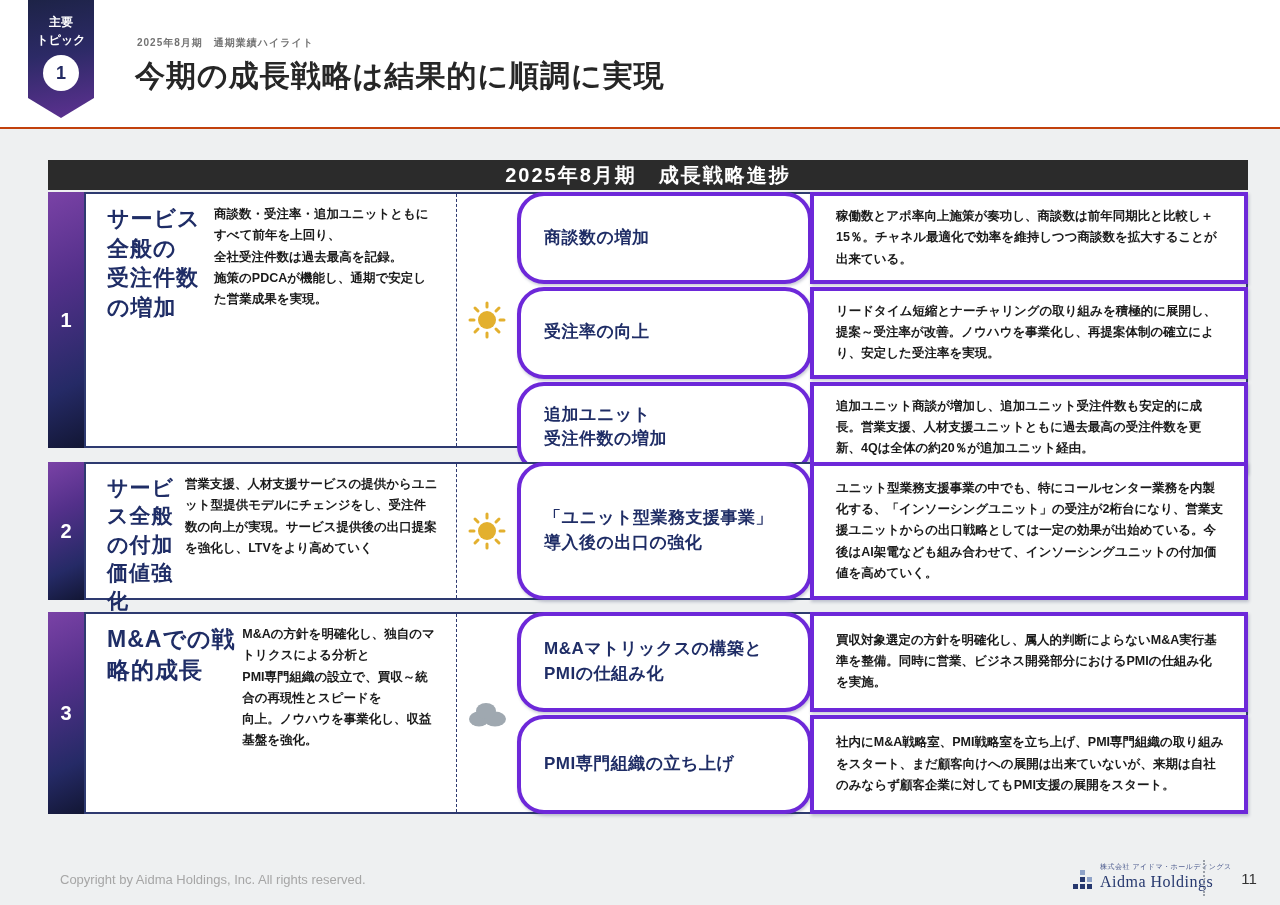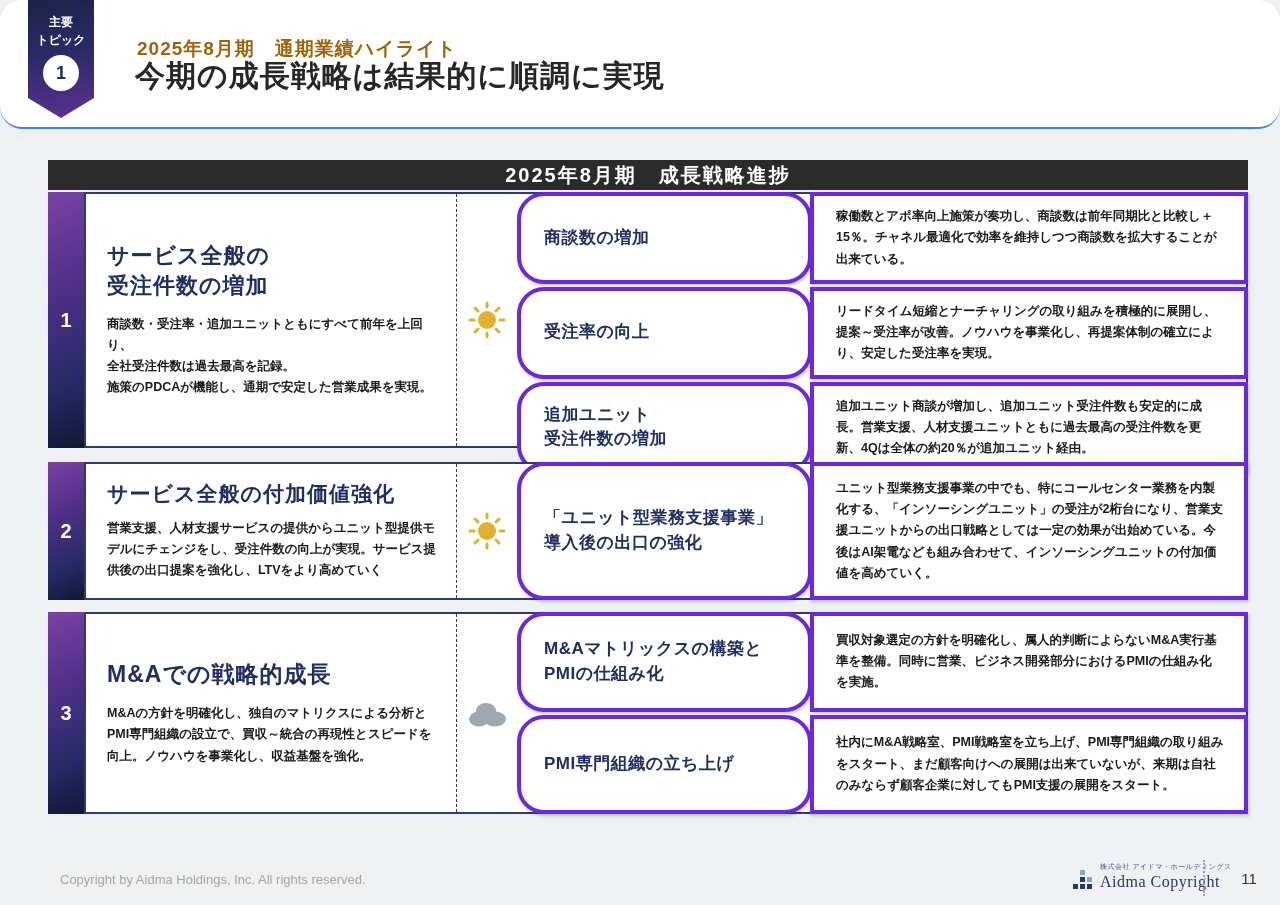--- a/index.html
+++ b/index.html
@@ -2,22 +2,22 @@
 <html><head>
 <meta charset="utf-8">
 <style>
   * { margin:0; padding:0; box-sizing:border-box; }
   html,body { width:1280px; height:905px; }
   body { font-family:"Liberation Sans","DejaVu Sans",sans-serif; background:#eef0f1; position:relative; overflow:hidden; }
 
   .slide { position:absolute; inset:0; width:1280px; height:905px; background:#eef0f1; }
 
   
-  .top-band { position:absolute; left:0; top:0; width:1280px; height:129px; background:#ffffff; border-bottom:2px solid #3b82f6;border-radius:22px; }
-  .eyebrow { position:absolute; left:137px; top:36px; font-size:19px; font-weight:bold; color:#a16207; letter-spacing:1px; }
+  .top-band { position:absolute; left:0; top:0; width:1280px; height:129px; background:#ffffff; border-bottom:2px solid #c2410c; }
+  .eyebrow { position:absolute; left:137px; top:36px; font-size:10px; font-weight:bold; color:#737373; letter-spacing:1px; }
   .page-title { position:absolute; left:135px; top:56px; font-size:30px; font-weight:bold; color:#262626; letter-spacing:1px; }
 
   
   .ribbon { position:absolute; left:28px; top:0; width:66px; height:118px;
     background:linear-gradient(170deg,#1d2347 0%,#2c2a66 45%,#5e3192 100%);
     clip-path:polygon(0 0,100% 0,100% 83%,50% 100%,0 83%);
     display:flex; flex-direction:column; align-items:center; padding-top:13px; }
   .ribbon-text { color:#ffffff; font-size:12px; font-weight:bold; line-height:1.5; text-align:center; white-space:pre-line; }
   .ribbon-circle { margin-top:6px; width:36px; height:36px; background:#ffffff; border-radius:50%;
     display:flex; align-items:center; justify-content:center; color:#232a63; font-size:18px; font-weight:bold; }
@@ -32,21 +32,21 @@
   .block-2 { top:462px; height:138px; }
   .block-3 { top:612px; height:202px; }
 
   .numcol { width:36px; flex:0 0 36px; color:#ffffff; font-size:20px; font-weight:bold;
     display:flex; align-items:center; justify-content:center;
     background:linear-gradient(155deg,#7a42a6 0%,#53308a 35%,#252a66 75%,#121634 100%); }
 
   .panel { flex:1; background:#ffffff; border:2px solid #2e3a70; display:flex; position:relative; }
 
   .panel-left { width:371px; flex:0 0 371px; border-right:1.5px dashed #2e3a70;
-    display:flex; flex-direction:column; justify-content:center; padding:10px 18px 10px 21px; }
+    display:flex; flex-direction:row; justify-content:center; padding:10px 18px 10px 21px; }
   .row-title { color:#1f2d66; font-size:22px; font-weight:bold; line-height:1.35; letter-spacing:1px; white-space:pre-line; margin-bottom:13px; }
   .row-desc { color:#1a1a1a; font-size:12.5px; font-weight:600; line-height:1.7; white-space:pre-line; }
 
   .icon-zone { width:60px; flex:0 0 60px; display:flex; align-items:center; justify-content:center; }
 
   .cells { flex:1; display:flex; flex-direction:column; gap:3px; margin:-2px -2px -2px 0; }
   .subrow { flex:1; display:flex; }
   .cell { background:#ffffff; border:4px solid #6d28d9; box-shadow:1px 2px 3px rgba(40,48,90,0.25); }
   .cell-label { width:295px; flex:0 0 295px; margin-right:-2px; display:flex; align-items:center;
     padding:8px 10px 8px 23px; color:#1f2d66; font-size:17px; font-weight:bold; line-height:1.45; white-space:pre-line; letter-spacing:0.5px;border-radius:27px; }
@@ -215,20 +215,20 @@
     <svg width="22" height="22" viewBox="0 0 22 22">
       <rect x="8" y="1" width="5" height="5" fill="#8fa3c8"></rect>
       <rect x="1" y="15" width="5" height="5" fill="#26386e"></rect>
       <rect x="8" y="8" width="5" height="5" fill="#26386e"></rect>
       <rect x="8" y="15" width="5" height="5" fill="#26386e"></rect>
       <rect x="15" y="8" width="5" height="5" fill="#8fa3c8"></rect>
       <rect x="15" y="15" width="5" height="5" fill="#26386e"></rect>
     </svg>
     <div class="logo-texts">
       <div class="logo-company">株式会社 アイドマ・ホールディングス</div>
-      <div class="logo-name">Aidma Copyright</div>
+      <div class="logo-name">Aidma Holdings</div>
     </div>
   </div>
 
   <div class="footer-dots"></div>
   <div class="footer-page">11</div>
 
 </div>
 
 </body></html>

